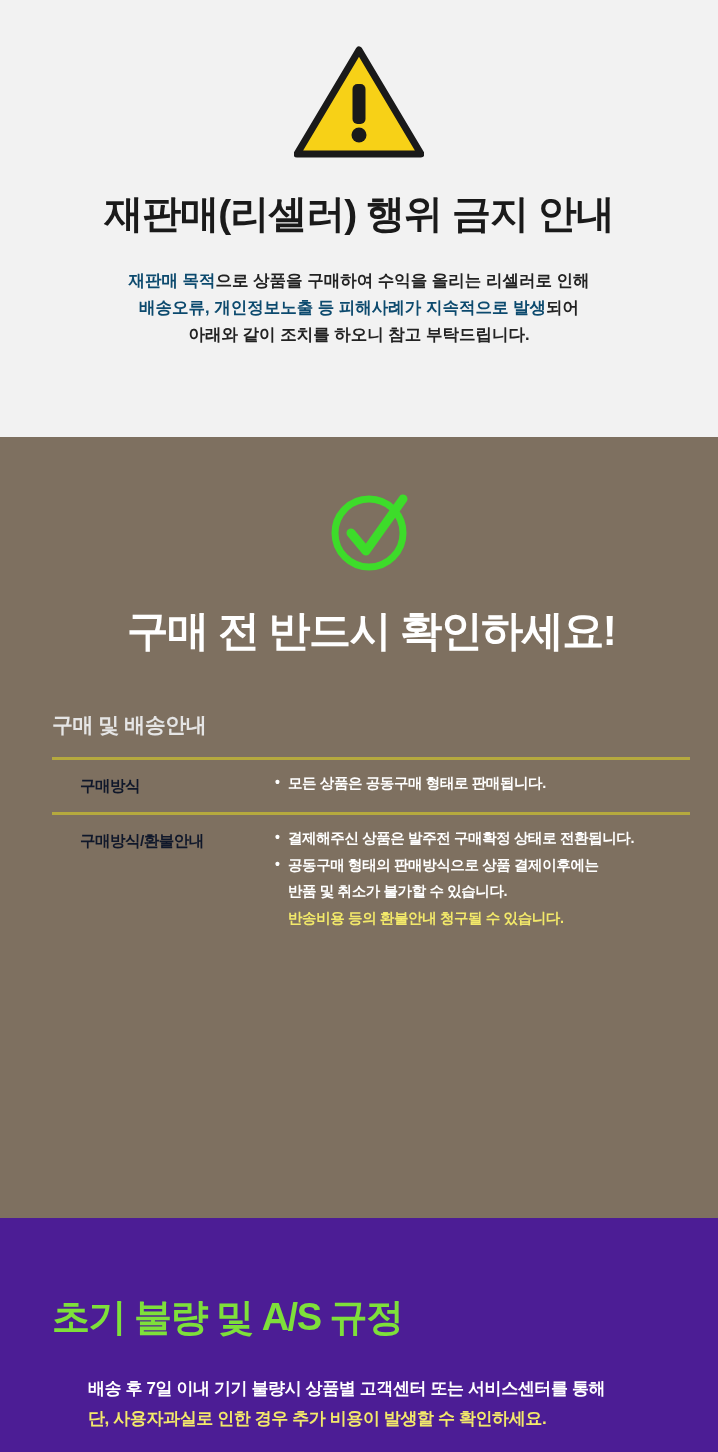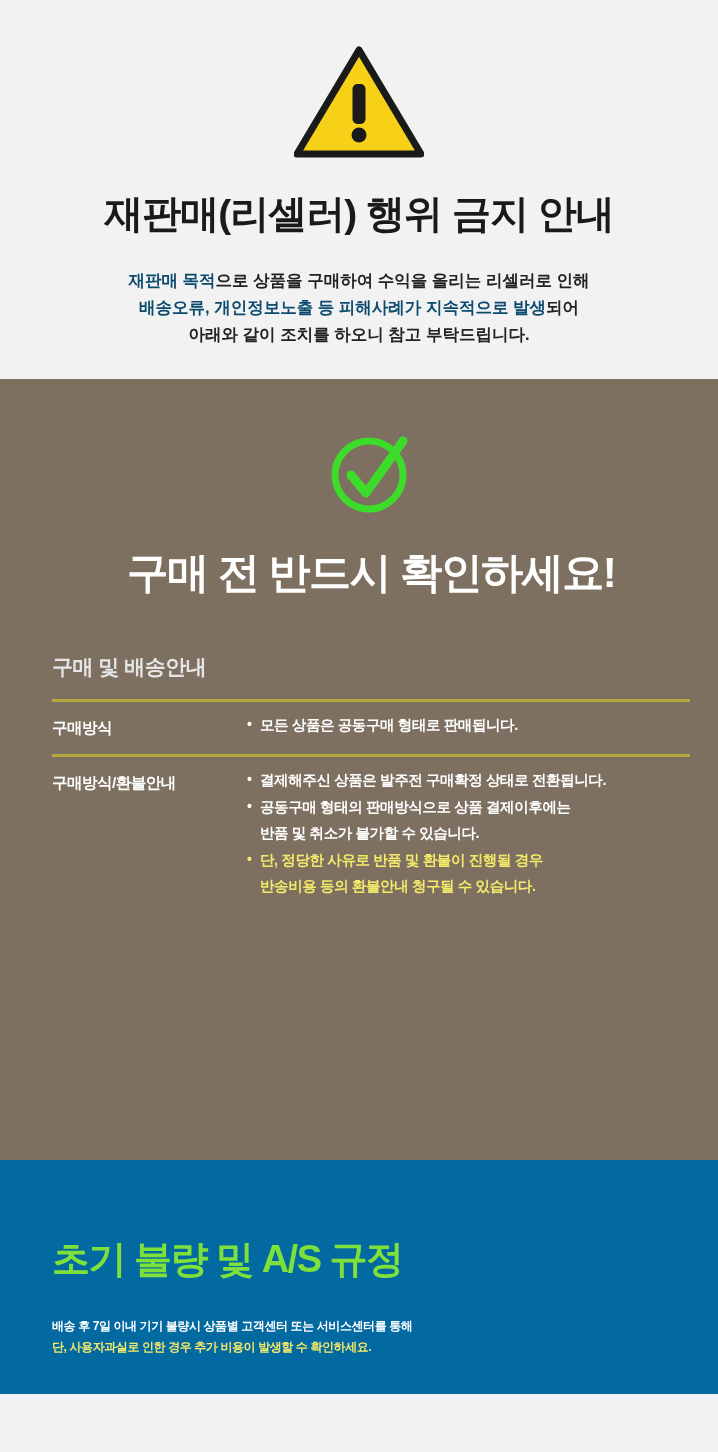--- a/index.html
+++ b/index.html
@@ -11,21 +11,21 @@
     width: 718px;
     height: 1452px;
     font-family: "Liberation Sans", "DejaVu Sans", sans-serif;
     background: #f2f2f2;
     overflow: hidden;
   }
 
   
   .sec-warning {
     background: #f2f2f2;
-    height: 379px;
+    height: 437px;
     padding-top: 46px;
     text-align: center;
   }
   .warn-icon { display: block; margin: 0 auto; }
   .warn-title {
     font-size: 39px;
     font-weight: 800;
     color: #1a1a1a;
     letter-spacing: -1px;
     margin-top: 28px;
@@ -68,23 +68,24 @@
     display: flex;
     border-top: 3px solid #b5a93e;
     padding-top: 12px;
     padding-bottom: 14px;
   }
   .info-row .label {
     width: 195px;
     flex: 0 0 195px;
     font-size: 15.5px;
     font-weight: 800;
-    color: #ffffff;
+    color: #0f172a;
     letter-spacing: -0.5px;
     padding-top: 4px;
+    margin-left: 28px;
   }
   .info-row .content { flex: 1 1 auto; }
   .bullet-line {
     font-size: 14.5px;
     font-weight: 700;
     color: #ffffff;
     letter-spacing: -0.4px;
     line-height: 1.55;
     margin-bottom: 4px;
     padding-left: 13px;
@@ -96,37 +97,38 @@
     left: 0;
     top: 0;
     color: #ffffff;
     font-size: 14px;
   }
   .bullet-line.cont { padding-left: 13px; }
   .bullet-line.yellow, .bullet-line.yellow.dot::before { color: #f3e96a; }
 
   
   .sec-as {
-    background: #0369a1;
+    background: #4c1d95;
     height: 234px;
     padding: 42px 52px 4px 52px;
   }
   .as-title {
     font-size: 38px;
     font-weight: 800;
     color: #7ee03a;
     letter-spacing: -1.5px;
   }
   .as-body {
     margin-top: 22px;
-    font-size: 12px;
+    font-size: 17px;
     font-weight: 700;
     line-height: 1.75;
     color: #ffffff;
     letter-spacing: -0.4px;
+    margin-left: 36px;
   }
   .as-body .yellow { color: #f3e96a; }
 </style>
 </head>
 <body>
 
 <section class="sec-warning">
 
   <span>
     <svg class="warn-icon" width="130" height="113" viewBox="0 0 130 113" aria-hidden="true">
@@ -173,21 +175,20 @@
       </div>
     </div>
 
 
     <div class="info-row">
       <div class="label">구매방식/환불안내</div>
       <div class="content">
         <div class="bullet-line dot">결제해주신 상품은 발주전 구매확정 상태로 전환됩니다.</div>
         <div class="bullet-line dot">공동구매 형태의 판매방식으로 상품 결제이후에는</div>
         <div class="bullet-line cont">반품 및 취소가 불가할 수 있습니다.</div>
-        <div class="bullet-line dot yellow">단, 정당한 사유로 반품 및 환불이 진행될 경우</div>
         <div class="bullet-line cont yellow">반송비용 등의 환불안내 청구될 수 있습니다.</div>
       </div>
     </div>
 
   </div>
 </section>
 
 <section class="sec-as">
   <h2 class="as-title">초기 불량 및 A/S 규정</h2>
   <div class="as-body">

